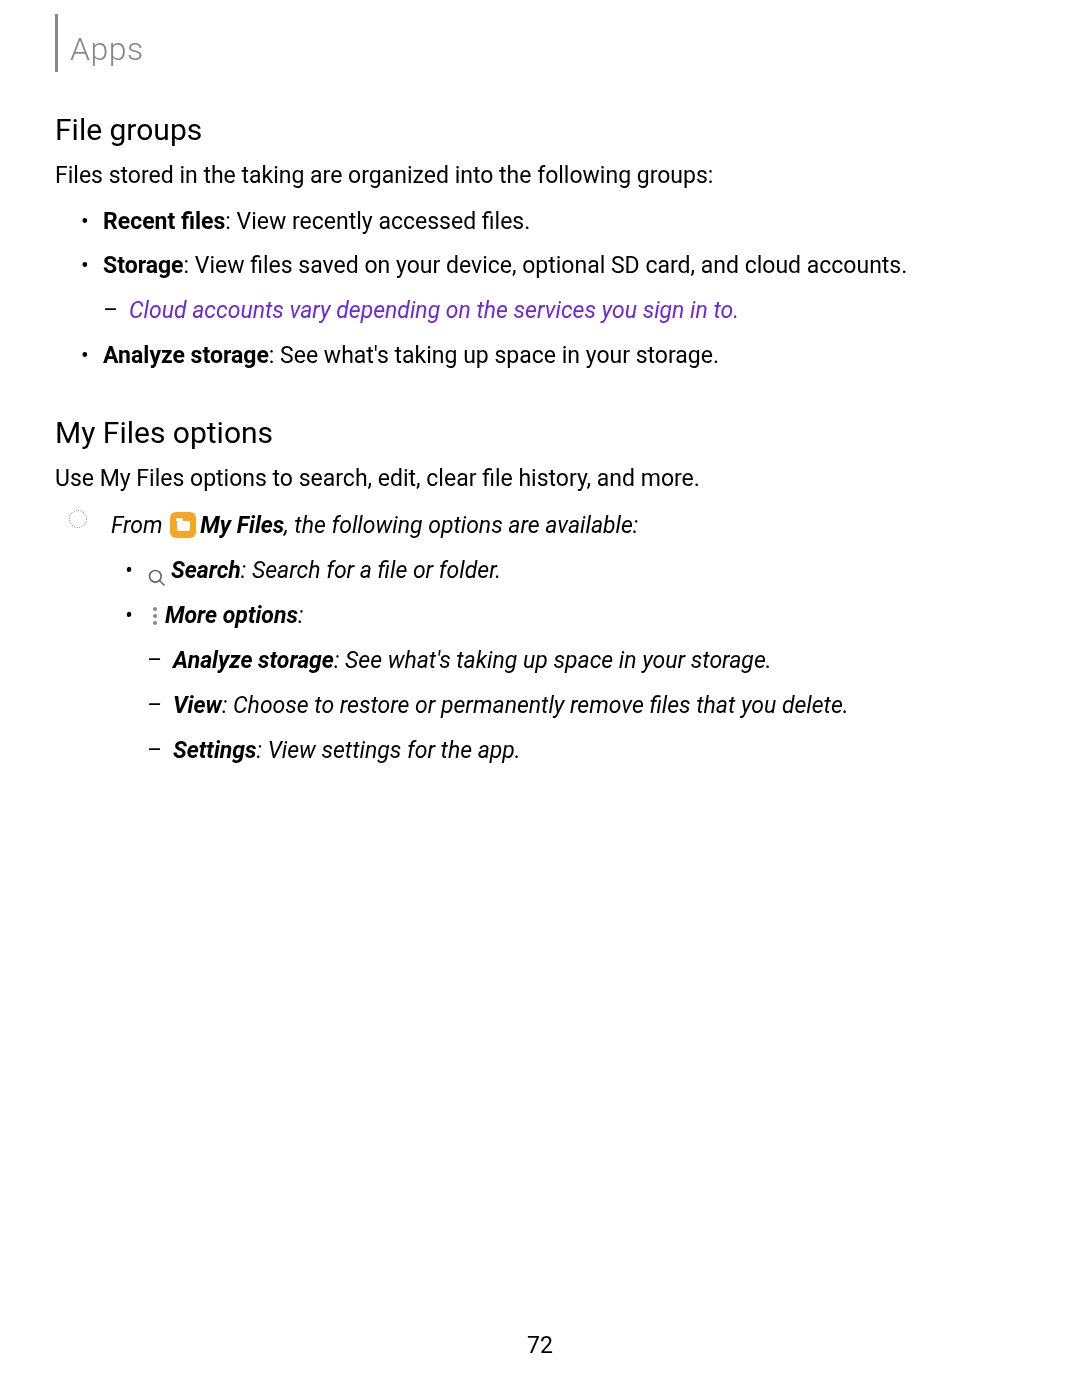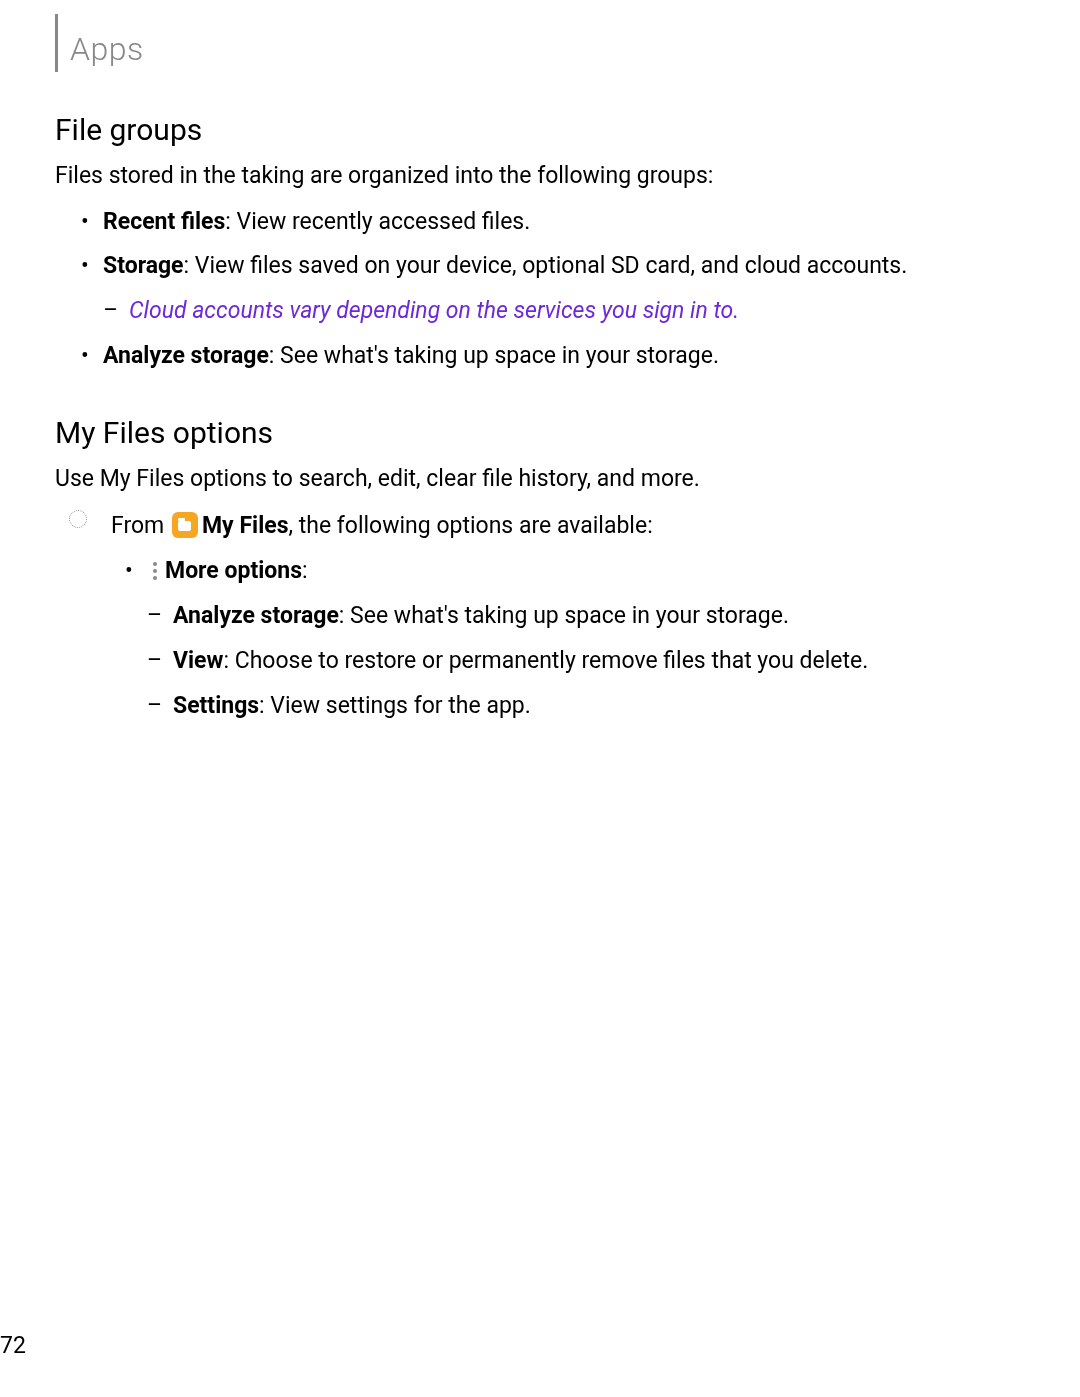--- a/index.html
+++ b/index.html
@@ -86,20 +86,21 @@
       font-size: 23px;
       color: #000;
     }
     .bold {
       font-weight: 700;
     }
     .circle-bullet-list {
       list-style: none;
       padding-left: 56px;
       margin-top: 8px;
+      font-style: italic;
     }
     .circle-bullet-list > li {
       font-size: 23px;
       color: #000;
       line-height: 1.7;
       margin-bottom: 8px;
       position: relative;
     }
     .circle-marker {
       position: absolute;
@@ -208,20 +209,21 @@
       position: absolute;
       left: -26px;
       font-size: 23px;
       color: #000;
     }
     .page-number {
       position: absolute;
       bottom: 38px;
       left: 0;
       right: 0;
+      text-align: center;
       font-size: 23px;
       color: #000;
     }
   </style>
 </head>
 <body>
 
 <div class="header-section">
   <div class="header-bar"></div>
   <div class="header-title">Apps</div>
@@ -247,20 +249,28 @@
 
 <h2 class="section-heading">My Files options</h2>
 <p class="body-text">Use My Files options to search, edit, clear file history, and more.</p>
 
 <ul class="circle-bullet-list">
   <li>
     <span class="circle-marker"></span>
     <span>From </span><span class="my-files-icon"></span><span class="bold">My Files</span><span>, the following options are available:</span>
     
     <ul class="inner-bullet-list">
+      <li>
+        <span class="search-icon">
+          <svg viewBox="0 0 24 24" fill="none" stroke="#666" stroke-width="2">
+            <circle cx="10" cy="10" r="7"></circle>
+            <line x1="15" y1="15" x2="21" y2="21"></line>
+          </svg>
+        </span><span class="bold">Search</span><span>: Search for a file or folder.</span>
+      </li>
       <li>
         <span class="more-icon">
           <span></span>
             <span></span>
             <span></span>
         </span><span class="bold">More options</span><span>:</span>
         
         <ul class="inner-sub-list">
           <li>
             <span class="bold">Analyze storage</span><span>: See what's taking up space in your storage.</span>

